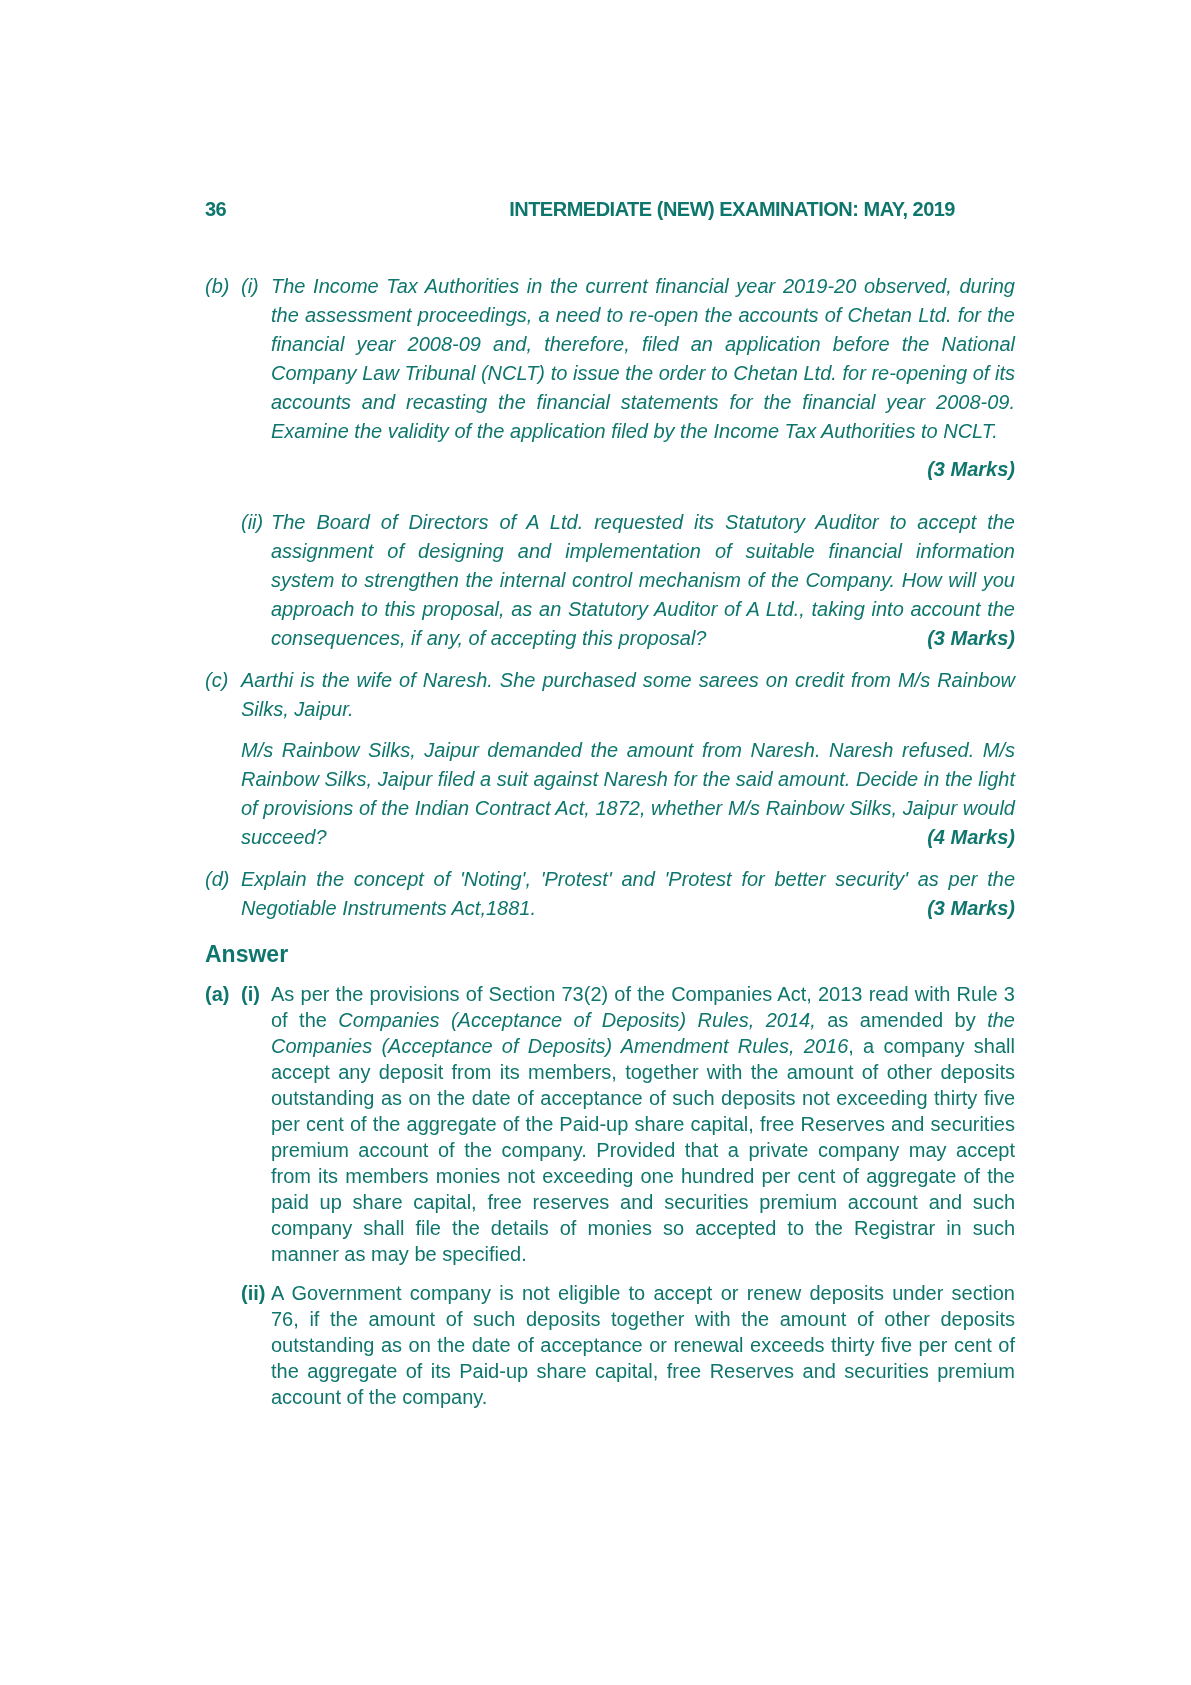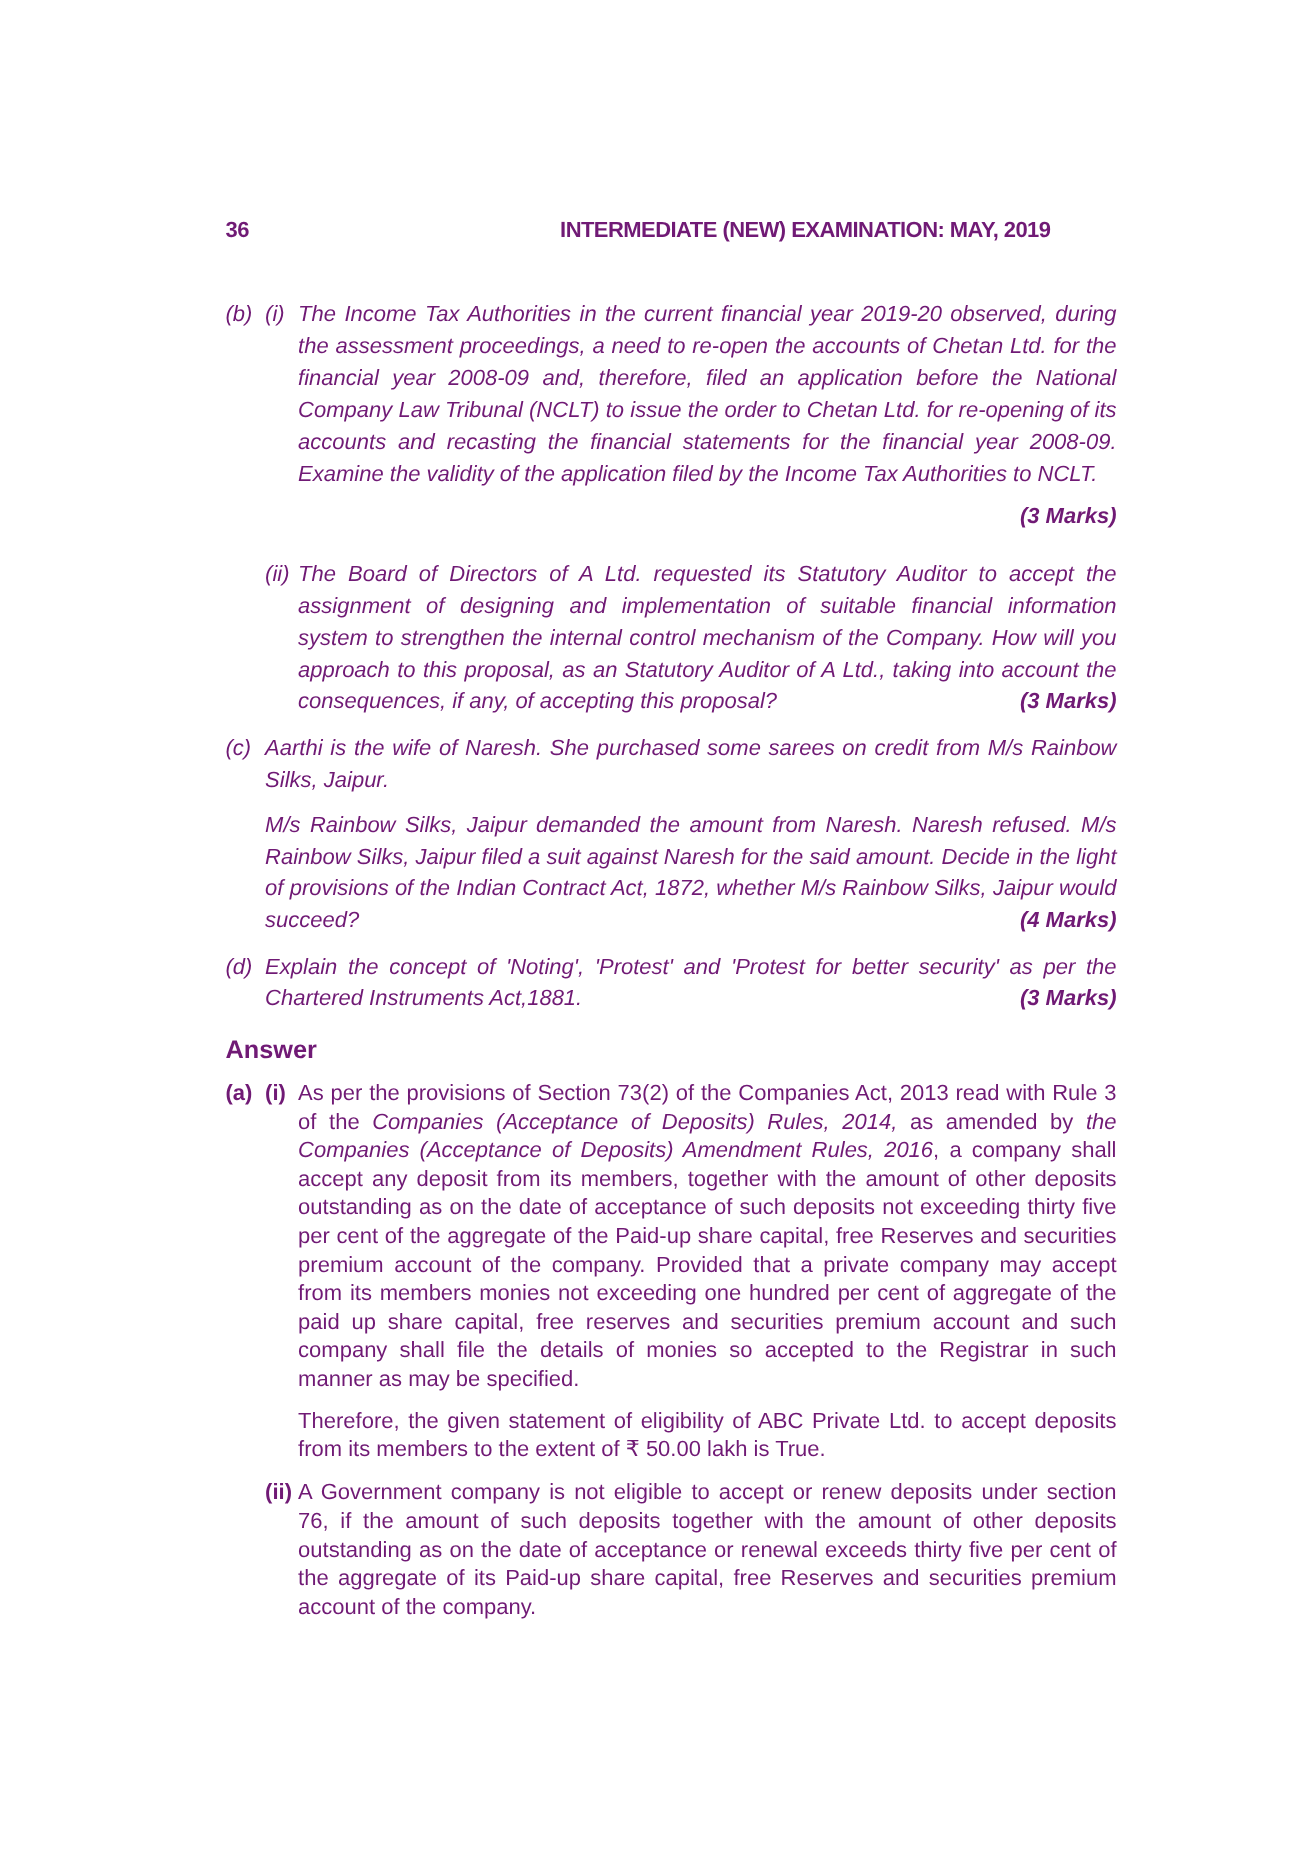--- a/index.html
+++ b/index.html
@@ -5,21 +5,21 @@
   html, body {
     margin: 0;
     padding: 0;
     background: #ffffff;
   }
   .page {
     position: relative;
     width: 1191px;
     height: 1685px;
     background: #ffffff;
-    color: #701a75;
+    color: #0f766e;
     font-family: "Liberation Sans", "DejaVu Sans", sans-serif;
     overflow: hidden;
   }
   
   .page-header {
     position: absolute;
     top: 198px;
     left: 205px;
     width: 810px;
     font-weight: bold;
@@ -153,36 +153,35 @@
           <span>M/s Rainbow Silks, Jaipur demanded the amount from Naresh. Naresh refused. M/s Rainbow Silks, Jaipur filed a suit against Naresh for the said amount. Decide in the light of provisions of the Indian Contract Act, 1872, whether M/s Rainbow Silks, Jaipur would succeed?</span>
           <span class="marks marks-inline">(4 Marks)</span>
         </p>
       </div>
     </div>
 
     <div class="row q">
       <span class="l1">(d)</span>
       <div class="txt">
         <p class="body-par">
-          <span>Explain the concept of 'Noting', 'Protest' and 'Protest for better security' as per the Chartered Instruments Act,1881.</span>
+          <span>Explain the concept of 'Noting', 'Protest' and 'Protest for better security' as per the Negotiable Instruments Act,1881.</span>
           <span class="marks marks-inline">(3 Marks)</span>
         </p>
       </div>
     </div>
 
     <div class="answer-heading">Answer</div>
 
     <div class="row ans">
       <span class="l1 b">(a)</span>
       <span class="l2 b">(i)</span>
       <div class="txt">
         <p class="body-par">
           <span>As per the provisions of Section 73(2) of the Companies Act, 2013 read with Rule 3 of the </span><span class="it">Companies (Acceptance of Deposits) Rules, 2014,</span><span> as amended by </span><span class="it">the Companies (Acceptance of Deposits) Amendment Rules, 2016</span><span>, a company shall accept any deposit from its members, together with the amount of other deposits outstanding as on the date of acceptance of such deposits not exceeding thirty five per cent of the aggregate of the Paid-up share capital, free Reserves and securities premium account of the company. Provided that a private company may accept from its members monies not exceeding one hundred per cent of aggregate of the paid up share capital, free reserves and securities premium account and such company shall file the details of monies so accepted to the Registrar in such manner as may be specified.</span>
         </p>
-        <p class="body-par">Therefore, the given statement of eligibility of ABC Private Ltd. to accept deposits from its members to the extent of ₹ 50.00 lakh is True.</p>
       </div>
     </div>
 
     <div class="row ans">
       <span class="l1"></span>
       <span class="l2 b">(ii)</span>
       <div class="txt">
         <p class="body-par">A Government company is not eligible to accept or renew deposits under section 76, if the amount of such deposits together with the amount of other deposits outstanding as on the date of acceptance or renewal exceeds thirty five per cent of the aggregate of its Paid-up share capital, free Reserves and securities premium account of the company.</p>
       </div>
     </div>

